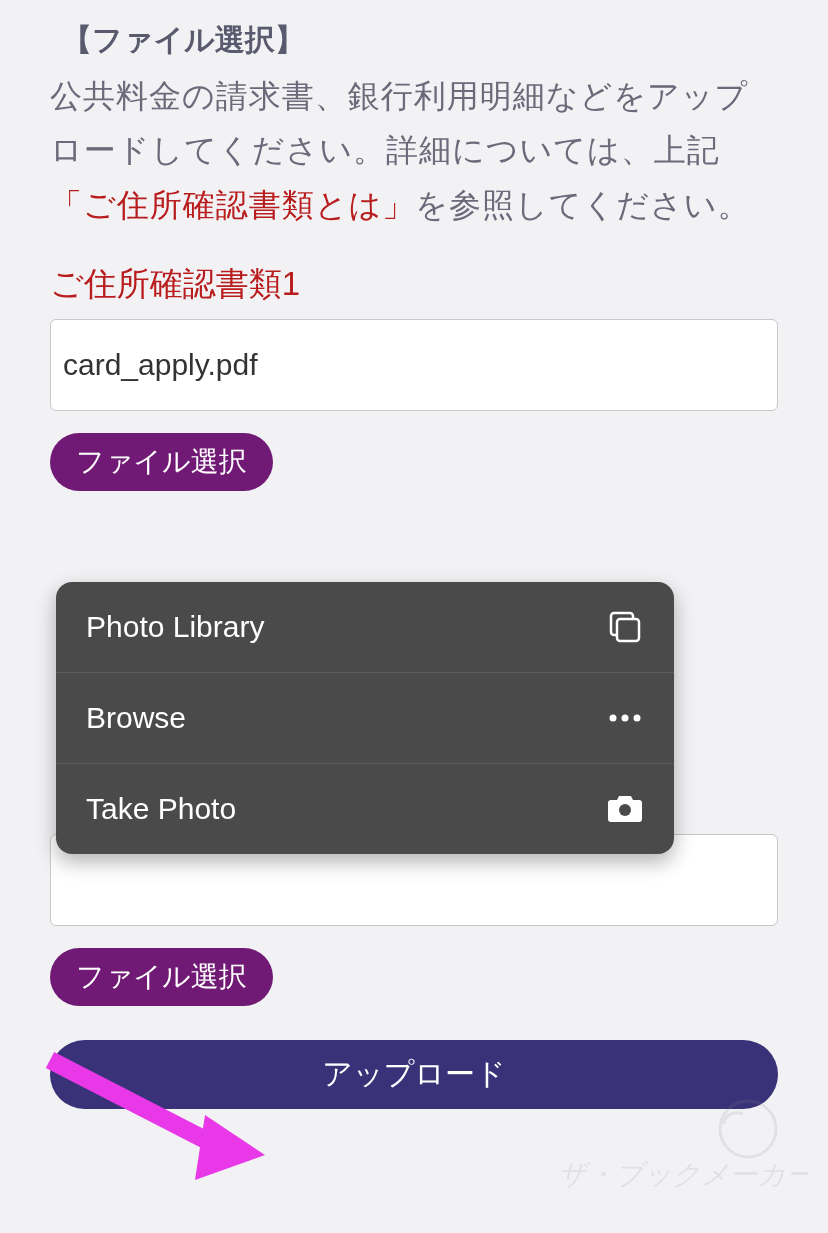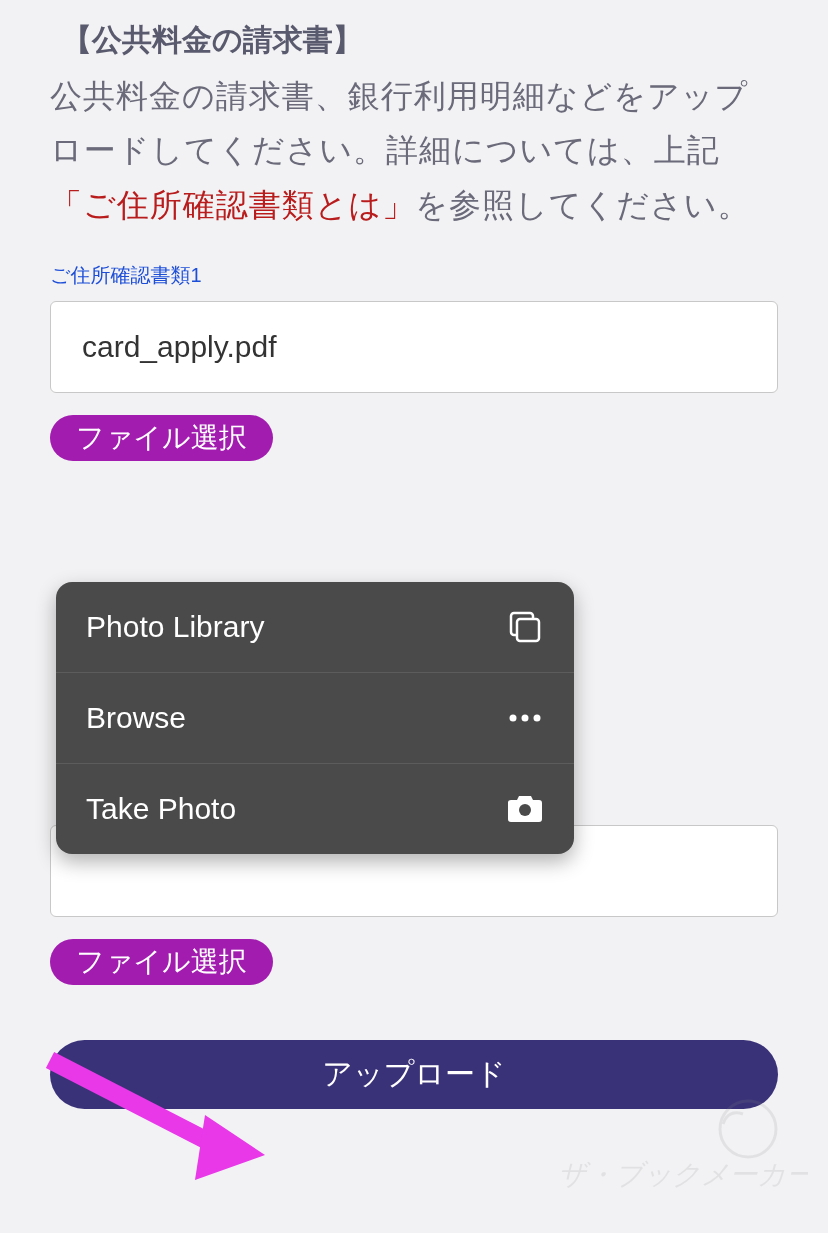--- a/index.html
+++ b/index.html
@@ -29,53 +29,53 @@
       font-size: 32px;
       color: #6a6a7a;
       line-height: 1.7;
       margin-bottom: 30px;
       letter-spacing: 1px;
     }
     .link-text {
       color: #b91c1c;
     }
     .field-label {
-      font-size: 20px;
-      color: #1d4ed8;
+      font-size: 33px;
+      color: #b91c1c;
       margin-bottom: 12px;
     }
     .file-input {
       width: 100%;
       height: 92px;
       background: #ffffff;
       border: 1px solid #c8c8c8;
       border-radius: 6px;
-      padding: 0 31px;
+      padding: 0 12px;
       font-size: 30px;
       color: #333;
       display: flex;
       align-items: center;
       margin-bottom: 22px;
     }
     .file-select-btn {
       display: inline-block;
-      background: #a21caf;
+      background: #701a75;
       color: #ffffff;
       font-size: 28px;
-      padding: 4px 26px;
+      padding: 10px 26px;
       border-radius: 30px;
       border: none;
       cursor: pointer;
-      margin-bottom: 29px;
+      margin-bottom: 8px;
     }
     .popup-menu {
       position: absolute;
       left: 56px;
       top: 582px;
-      width: 518px;
+      width: 618px;
       background: #4a4a4a;
       border-radius: 16px;
       overflow: hidden;
       box-shadow: 0 8px 20px rgba(0,0,0,0.3);
       z-index: 10;
     }
     .popup-item {
       display: flex;
       justify-content: space-between;
       align-items: center;
@@ -137,21 +137,21 @@
       bottom: 20px;
       opacity: 0.15;
       pointer-events: none;
       z-index: 5;
     }
   </style>
 </head>
 <body>
 
 <div class="container">
-  <div class="section-title">【公共料金の請求書】</div>
+  <div class="section-title">【ファイル選択】</div>
   <div class="description">
     <span>公共料金の請求書、銀行利用明細などをアップロードしてください。詳細については、上記</span><span class="link-text">「ご住所確認書類とは」</span><span>を参照してください。</span>
   </div>
 
   <div class="field-label">ご住所確認書類1</div>
   <div class="file-input">
     <span>card_apply.pdf</span>
   </div>
   <button class="file-select-btn">ファイル選択</button>
 

